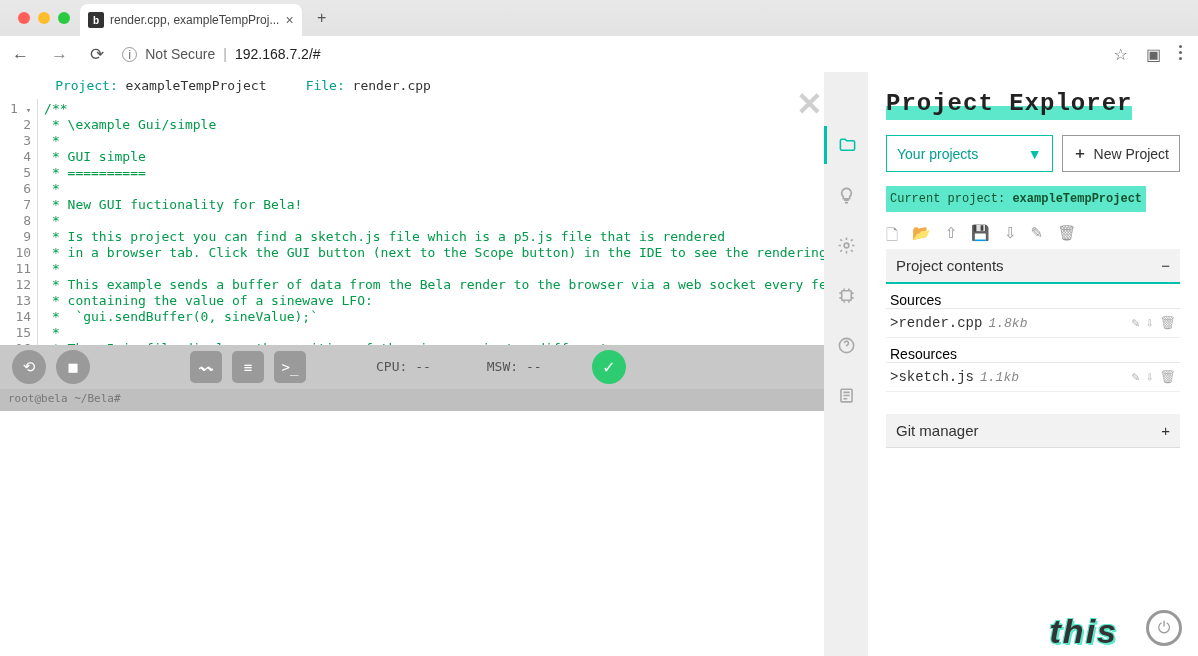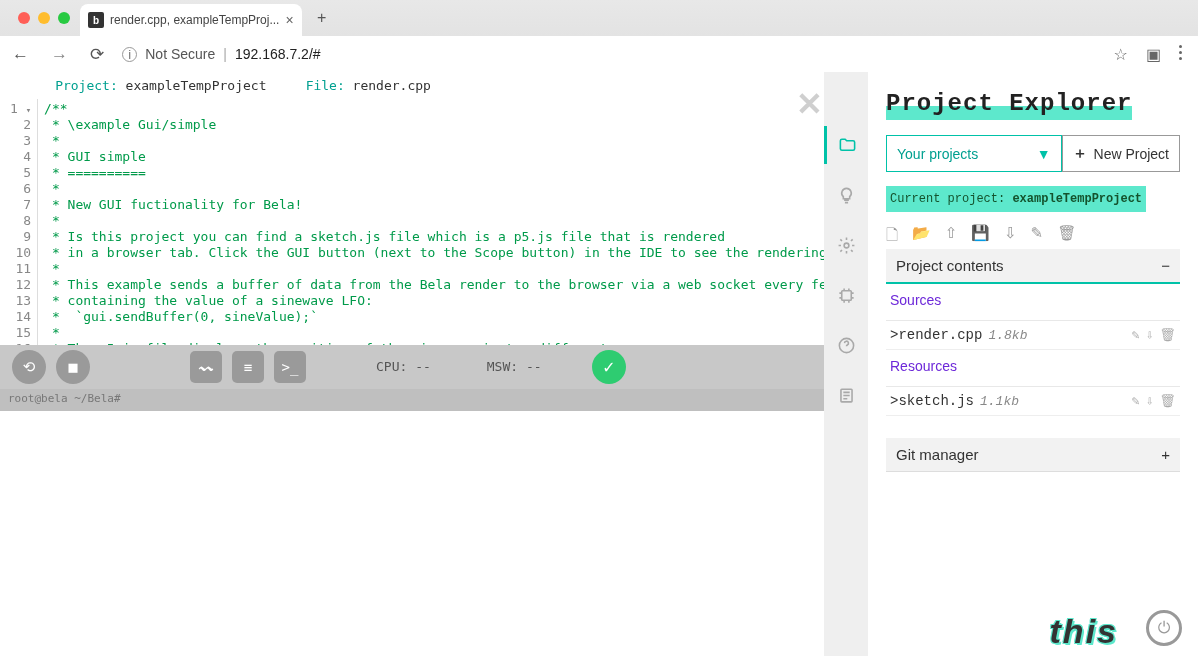--- a/index.html
+++ b/index.html
@@ -185,21 +185,21 @@
       font-family: "Courier New", monospace;
       font-size:24px;
       font-weight:bold;
       color:#222;
       letter-spacing:1px;
       display:inline;
       background: linear-gradient(transparent 60%, #5de8cc 60%);
       border-bottom:3px solid #5de8cc;
     }
     .proj-controls{
-      display:flex;gap:0;margin-top:18px;
+      display:flex;gap:9px;margin-top:18px;
     }
     .proj-select{
       flex:1;border:1px solid #00c2a8;color:#00a090;padding:8px 10px;
       display:flex;align-items:center;justify-content:space-between;font-size:14px;
     }
     .proj-select .chev{color:#00c2a8;}
     .new-proj-btn{
       border:1px solid #999;padding:8px 10px;display:flex;align-items:center;gap:6px;
       font-size:14px;color:#333;
     }
@@ -216,21 +216,21 @@
     }
     
     .section-hdr{
       margin-top:0;background:#f2f2f2;padding:8px 10px;
       display:flex;justify-content:space-between;align-items:center;
       font-size:15px;color:#333;border-bottom:2px solid #00c2a8;
     }
     .section-hdr.collapsed{border-bottom:1px solid #ddd;}
     
     .sub-hdr{
-      padding:8px 4px 12px 4px;font-size:14px;color:#6d28d9;border-bottom:1px solid #e8e8e8;
+      padding:8px 4px 0 4px;font-size:14px;color:#000000;border-bottom:1px solid #e8e8e8;
     }
     .file-row{
       padding:6px 4px;display:flex;align-items:center;gap:6px;
       font-family:"Courier New",monospace;font-size:14px;color:#333;
       border-bottom:1px solid #eee;
     }
     .file-row .fname{ }
     .file-row .fsize{color:#888;font-style:italic;font-size:13px;}
     .file-row .row-icons{margin-left:auto;display:flex;gap:6px;color:#aaa;font-size:13px;}
     

